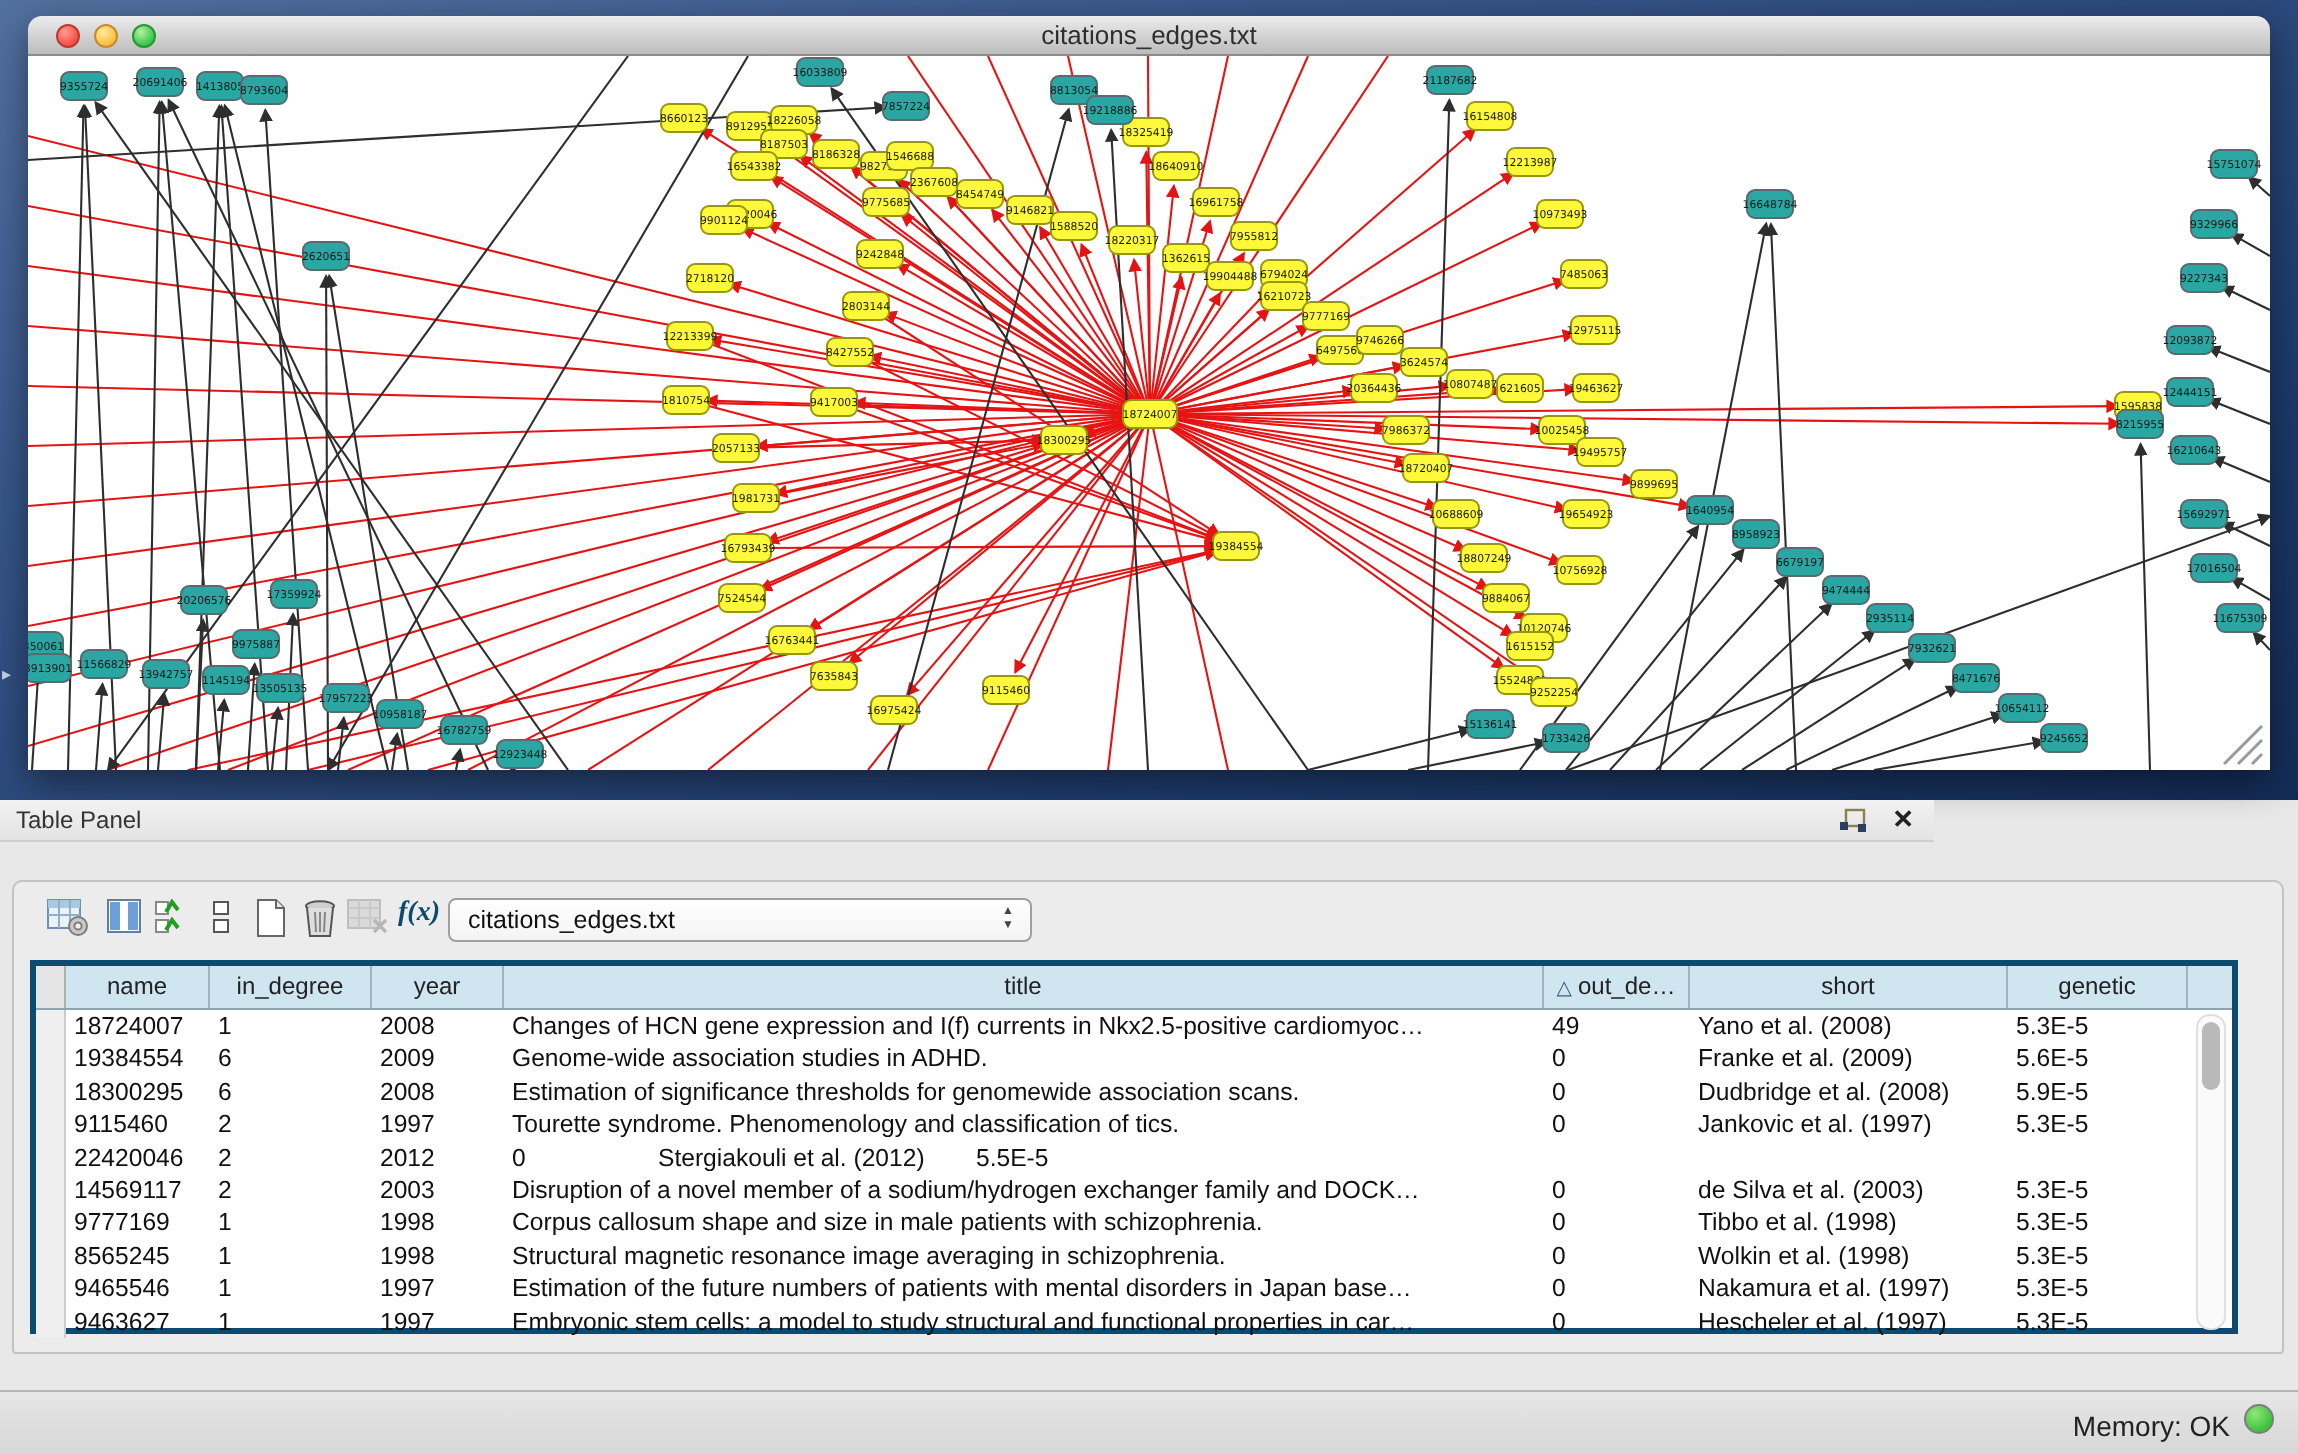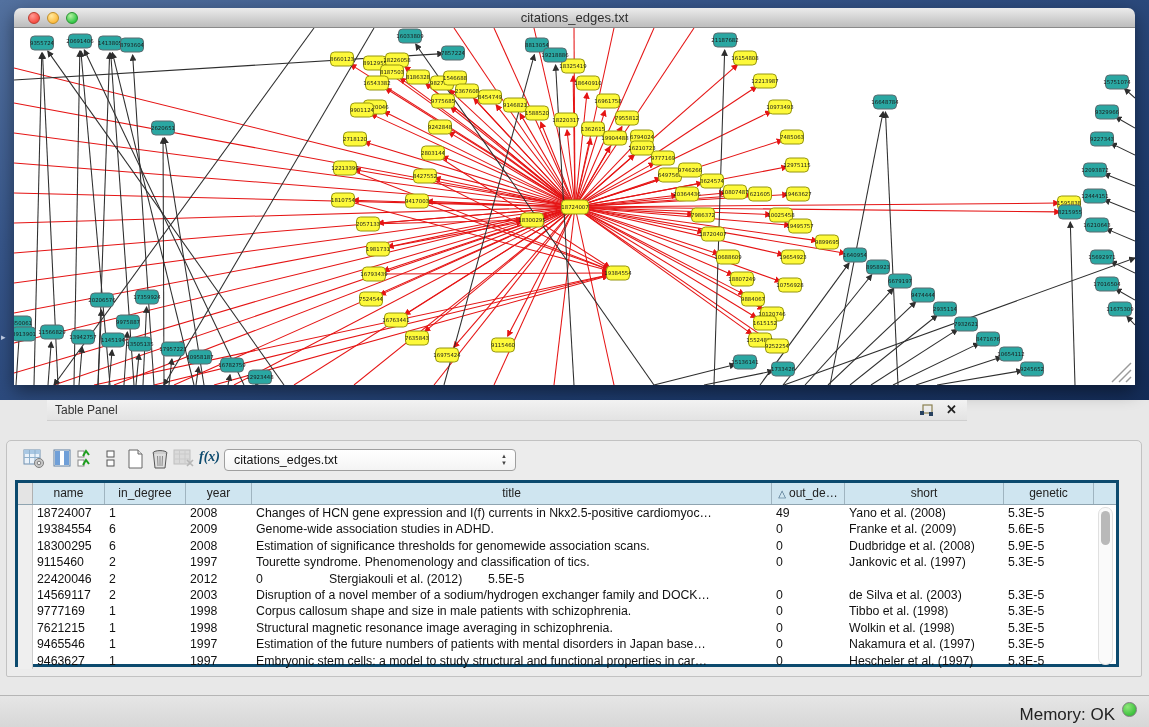--- a/index.html
+++ b/index.html
@@ -19,21 +19,21 @@
   .light.red   { background:radial-gradient(circle at 35% 30%,#ff9a93,#f74f44 70%); border:1px solid #b93a30;}
   .light.yellow{ background:radial-gradient(circle at 35% 30%,#ffe9a0,#fdbc40 70%); border:1px solid #c08e28;}
   .light.green { background:radial-gradient(circle at 35% 30%,#b5f2a1,#35c settings749 70%); border:1px solid #2a9431;}
   .light.green { background:radial-gradient(circle at 35% 30%,#b5f2a1,#35c749 70%); border:1px solid #2a9431;}
   .wintitle { text-align:center; font-size:13px; line-height:19px; color:#2e2e2e; }
   .netcanvas { position:relative; width:1121px; height:357px; background:#ffffff; overflow:hidden; }
   .netcanvas svg { display:block; }
   .collapse-handle { position:absolute; left:1px; top:332px; color:#bcc8de; font-size:9px; }
 
   
-  .table-panel { position:absolute; left:0; top:400px; width:967px; height:327px; background:#e8e8e8;padding-left:47px; }
+  .table-panel { position:absolute; left:0; top:400px; width:967px; height:327px; background:#e8e8e8; }
   .panel-header { position:relative; height:21px; background:linear-gradient(#f2f2f2,#e3e3e3);
     border-bottom:1px solid #cfcfcf; }
   .panel-title { position:absolute; left:8px; top:3px; font-size:12px; color:#333; }
   .panel-header-icons { position:absolute; right:10px; top:3px; display:flex; gap:12px; align-items:center; }
   .close-x { font-size:13px; font-weight:bold; color:#222; line-height:14px; cursor:default; }
 
   .inner-card { position:absolute; left:6px; top:40px; width:1136px; height:237px;
     background:#ececec; border:1px solid #c2c2c2; border-radius:5px 5px 2px 2px; }
 
   .toolbar { position:absolute; left:8px; top:6px; height:28px; width:1000px; }
@@ -70,21 +70,21 @@
     border:1px solid #8f8f8f; border-radius:4px; overflow:hidden;
     background:linear-gradient(#fdfdfd,#ededed); box-shadow:0 1px 0 rgba(255,255,255,.7); }
   .seg-btn { font-size:12.5px; padding:0 14px; line-height:19px; color:#111;
     border-right:1px solid #bbb; cursor:default; }
   .seg-btn.last { border-right:none; }
   .seg-btn.selected { background:linear-gradient(#8b8b8b,#6b6b6b); color:#e6e6e6;
     border-right:1px solid #5f5f5f; }
 
   .statusbar { position:absolute; left:0; top:295px; width:1149px; height:32px;
     background:linear-gradient(#e6e6e6,#d7d7d7); border-top:1px solid #b5b5b5; }
-  .memory { position:absolute; right:34px; top:9px; font-size:17px; color:#222; }
+  .memory { position:absolute; right:34px; top:9px; font-size:14px; color:#222; }
   .memdot { position:absolute; right:12px; top:6px; width:15px; height:15px; border-radius:50%;
     background:radial-gradient(circle at 35% 30%,#8fe87a,#3ec13e 70%); border:1px solid #7d7d7d; }
 </style>
 </head>
 <body>
 
 <div class="desktop">
   <div class="mac-window">
     <div class="titlebar">
       <div class="lights">
@@ -884,21 +884,21 @@
             <div class="td c1">9777169</div>
             <div class="td c2">1</div>
             <div class="td c3">1998</div>
             <div class="td c4">Corpus callosum shape and size in male patients with schizophrenia.</div>
             <div class="td c5">0</div>
             <div class="td c6">Tibbo et al. (1998)</div>
             <div class="td c7">5.3E-5</div>
           </div>
           <div class="tr">
             <div class="td c0 rowhdr"></div>
-            <div class="td c1">7621215</div>
+            <div class="td c1">8565245</div>
             <div class="td c2">1</div>
             <div class="td c3">1998</div>
             <div class="td c4">Structural magnetic resonance image averaging in schizophrenia.</div>
             <div class="td c5">0</div>
             <div class="td c6">Wolkin et al. (1998)</div>
             <div class="td c7">5.3E-5</div>
           </div>
           <div class="tr">
             <div class="td c0 rowhdr"></div>
             <div class="td c1">9465546</div>

